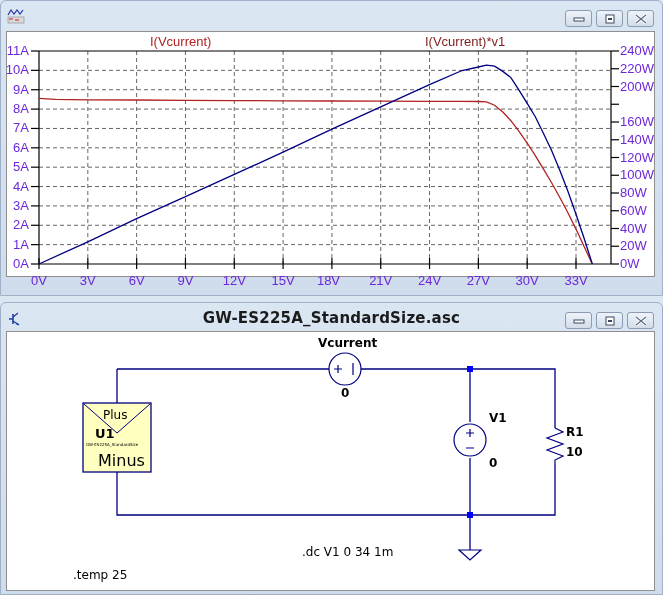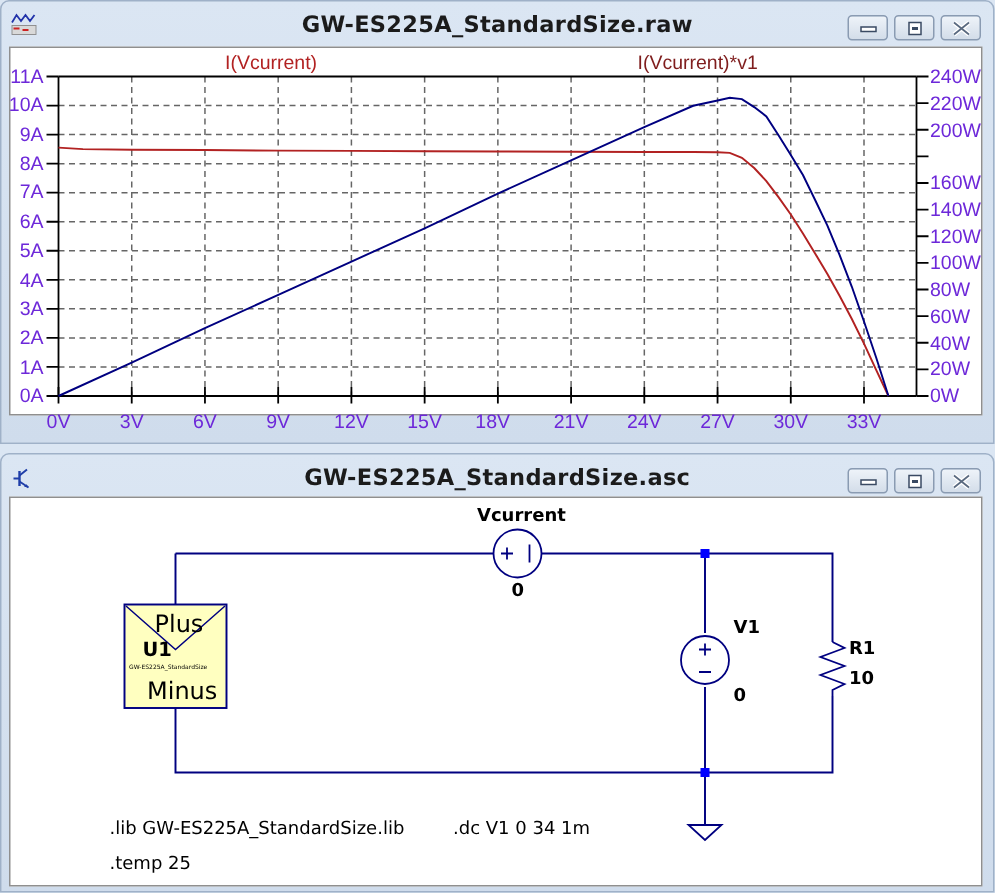--- a/index.html
+++ b/index.html
@@ -20,21 +20,20 @@
 </head>
 <body>
 
 <div class="window" style="top:0; height:296px;">
   <div class="titlebar">
     <svg class="app-icon" viewBox="0 0 18 16">
       <rect x="1" y="9" width="16" height="6" fill="#d9d9d9" stroke="#888" stroke-width="0.6"></rect>
       <path d="M1 7 L4 2 L7 6 L10 2 L13 6 L16 2" fill="none" stroke="#2233aa" stroke-width="1.2"></path>
       <path d="M2 11 L6 11 M8 12 L12 12" stroke="#cc2222" stroke-width="1.2"></path>
     </svg>
-    <div class="title">GW-ES225A_StandardSize.raw</div>
     <div class="ctrls">
       <div class="ctrl">
         <svg width="12" height="8">
             <rect x="1" y="3" width="10" height="3" fill="#fff" stroke="#3a4a63" stroke-width="1"></rect>
           </svg>
       </div>
       <div class="ctrl">
         <svg width="12" height="10">
             <rect x="2" y="1" width="8" height="8" fill="#fff" stroke="#3a4a63" stroke-width="1"></rect>
             <rect x="4" y="4" width="4" height="2" fill="#3a4a63"></rect>
@@ -228,31 +227,30 @@
 
       <g>
         <path d="M548 96 L556 100 L540 106 L556 112 L540 118 L556 124 L548 128 L548 132" fill="none" stroke="#000080" stroke-width="1.2"></path>
       </g>
 
       <g>
         <path d="M452 218 L474 218 L463 228 Z" fill="#fff" stroke="#000080" stroke-width="1.2"></path>
       </g>
     </svg>
 
-    <div class="sch-text" style="left:96px; top:77px; font-weight:normal; font-size:16px;">Plus</div>
+    <div class="sch-text" style="left:96px; top:77px; font-weight:normal; font-size:12px;">Plus</div>
     <div class="sch-text" style="left:88px; top:95px; font-size:13px;">U1</div>
     <div class="sch-text" style="left:79px; top:110px; font-size:4px; font-weight:normal; line-height:5px;">GW-ES225A_StandardSize</div>
     <div class="sch-text" style="left:91px; top:122px; font-weight:normal; font-size:16px;">Minus</div>
 
     <div class="sch-text" style="left:311px; top:5px;">Vcurrent</div>
     <div class="sch-text" style="left:334px; top:55px;">0</div>
 
     <div class="sch-text" style="left:482px; top:80px;">V1</div>
     <div class="sch-text" style="left:482px; top:125px;">0</div>
 
     <div class="sch-text" style="left:559px; top:94px;">R1</div>
     <div class="sch-text" style="left:559px; top:114px;">10</div>
 
-    <div class="directive" style="left:66px; top:214px;">.lib GW-ES225A_StandardSize.lib</div>
     <div class="directive" style="left:295px; top:214px;">.dc V1 0 34 1m</div>
     <div class="directive" style="left:66px; top:237px;">.temp 25</div>
   </div>
 </div>
 
 </body></html>

